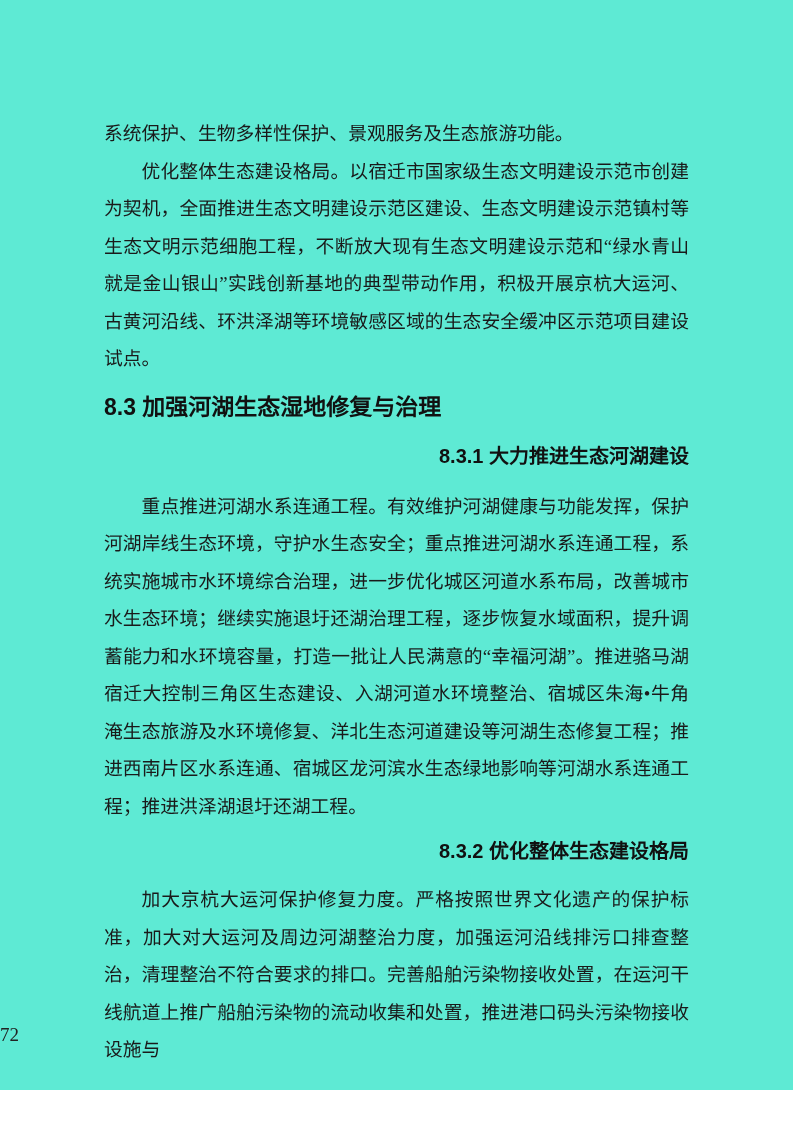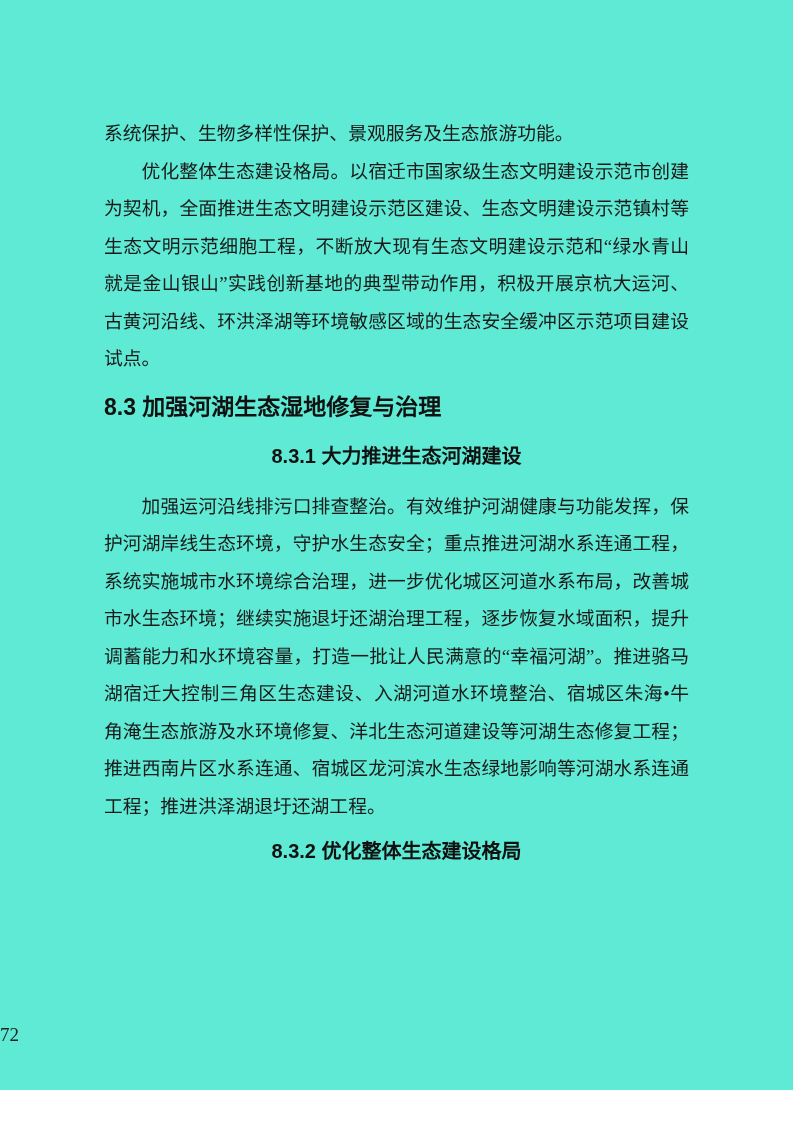--- a/index.html
+++ b/index.html
@@ -45,21 +45,21 @@
     text-align: left;
     text-indent: 0;
     color: #111111;
   }
   h3.subsec-title {
     font-family: "Liberation Sans", "DejaVu Sans", sans-serif;
     font-weight: bold;
     font-size: 20px;
     line-height: 28px;
     margin: 19px 0 0 0;
-    text-align: center;
+    text-align: right;
     text-indent: 0;
     color: #111111;
   }
   h3.subsec-title.second {
     margin-top: 12px;
   }
   p.para-after-heading {
     margin-top: 18px !important;
   }
   p.para-after-heading-2 {
@@ -85,22 +85,23 @@
   <div class="body-text">
 
     <p>系统保护、生物多样性保护、景观服务及生态旅游功能。</p>
 
     <p class="para-indent"><span class="lead-bold">优化整体生态建设格局。</span><span>以宿迁市国家级生态文明建设示范市创建为契机，全面推进生态文明建设示范区建设、生态文明建设示范镇村等生态文明示范细胞工程，不断放大现有生态文明建设示范和“绿水青山就是金山银山”实践创新基地的典型带动作用，积极开展京杭大运河、古黄河沿线、环洪泽湖等环境敏感区域的生态安全缓冲区示范项目建设试点。</span></p>
 
     <h2 class="sec-title">8.3 加强河湖生态湿地修复与治理</h2>
 
     <h3 class="subsec-title">8.3.1 大力推进生态河湖建设</h3>
 
-    <p class="para-indent para-after-heading"><span class="lead-bold">加强运河沿线排污口排查整治。</span><span>有效维护河湖健康与功能发挥，保护河湖岸线生态环境，守护水生态安全；重点推进河湖水系连通工程，系统实施城市水环境综合治理，进一步优化城区河道水系布局，改善城市水生态环境；继续实施退圩还湖治理工程，逐步恢复水域面积，提升调蓄能力和水环境容量，打造一批让人民满意的“幸福河湖”。推进骆马湖宿迁大控制三角区生态建设、入湖河道水环境整治、宿城区朱海•牛角淹生态旅游及水环境修复、洋北生态河道建设等河湖生态修复工程；推进西南片区水系连通、宿城区龙河滨水生态绿地影响等河湖水系连通工程；推进洪泽湖退圩还湖工程。</span></p>
+    <p class="para-indent para-after-heading"><span class="lead-bold">重点推进河湖水系连通工程。</span><span>有效维护河湖健康与功能发挥，保护河湖岸线生态环境，守护水生态安全；重点推进河湖水系连通工程，系统实施城市水环境综合治理，进一步优化城区河道水系布局，改善城市水生态环境；继续实施退圩还湖治理工程，逐步恢复水域面积，提升调蓄能力和水环境容量，打造一批让人民满意的“幸福河湖”。推进骆马湖宿迁大控制三角区生态建设、入湖河道水环境整治、宿城区朱海•牛角淹生态旅游及水环境修复、洋北生态河道建设等河湖生态修复工程；推进西南片区水系连通、宿城区龙河滨水生态绿地影响等河湖水系连通工程；推进洪泽湖退圩还湖工程。</span></p>
 
     <h3 class="subsec-title second">8.3.2 优化整体生态建设格局</h3>
 
+    <p class="para-indent para-after-heading-2"><span class="lead-bold">加大京杭大运河保护修复力度。</span><span>严格按照世界文化遗产的保护标准，加大对大运河及周边河湖整治力度，加强运河沿线排污口排查整治，清理整治不符合要求的排口。完善船舶污染物接收处置，在运河干线航道上推广船舶污染物的流动收集和处置，推进港口码头污染物接收设施与</span></p>
 
   </div>
 
   <div class="page-number">72</div>
 
 </div>
 
 </body></html>

